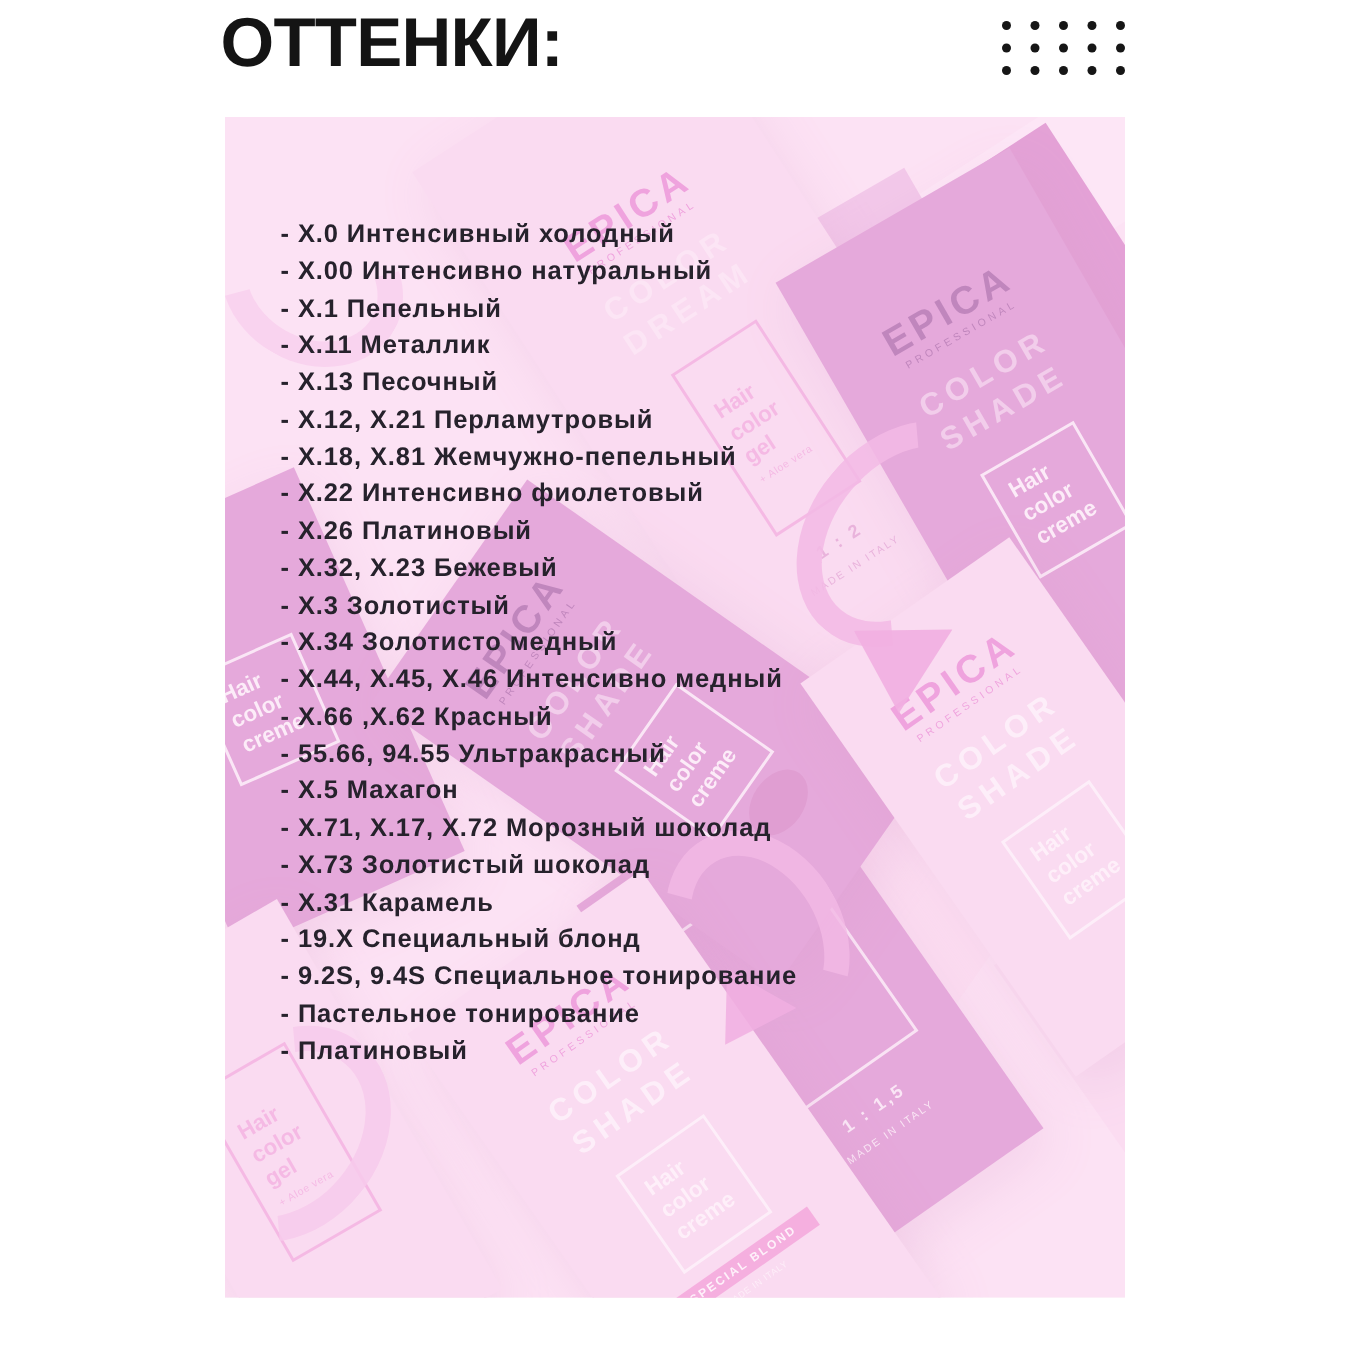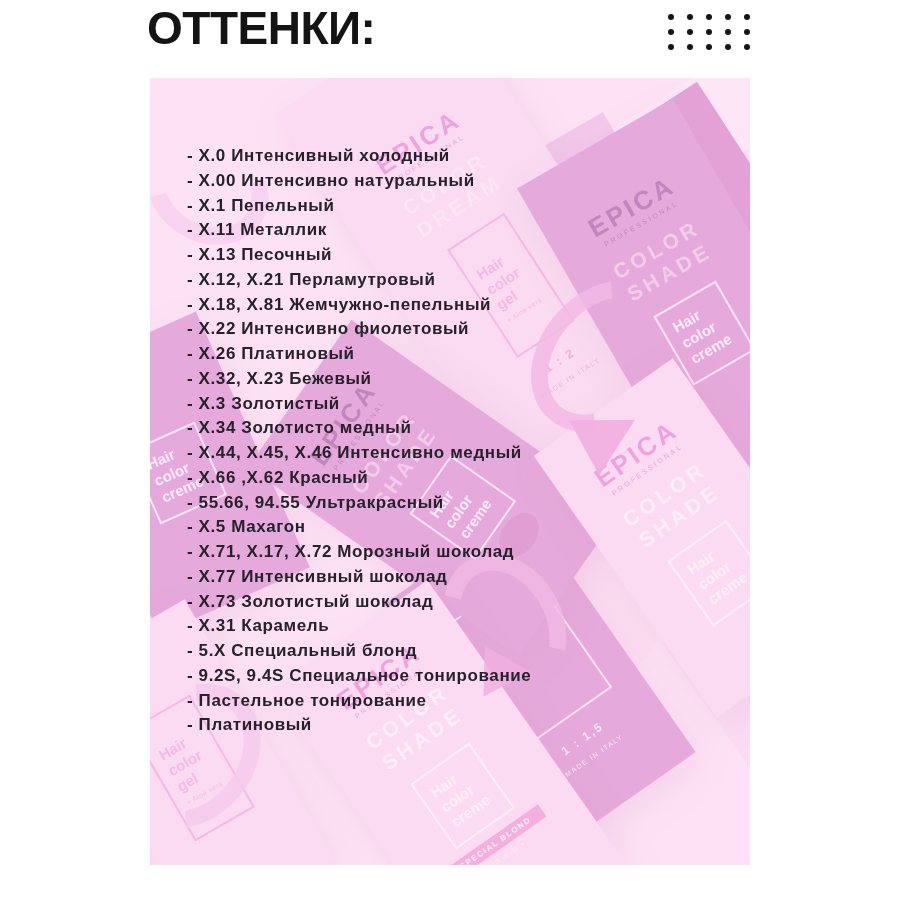--- a/index.html
+++ b/index.html
@@ -223,23 +223,22 @@
         <div>- X.22 Интенсивно фиолетовый</div>
         <div>- X.26 Платиновый</div>
         <div>- X.32, X.23 Бежевый</div>
         <div>- X.3 Золотистый</div>
         <div>- X.34 Золотисто медный</div>
         <div>- X.44, X.45, X.46 Интенсивно медный</div>
         <div>- X.66 ,X.62 Красный</div>
         <div>- 55.66, 94.55 Ультракрасный</div>
         <div>- X.5 Махагон</div>
         <div>- X.71, X.17, X.72 Морозный шоколад</div>
-        <div>- X.77 Интенсивный шоколад</div>
         <div>- X.73 Золотистый шоколад</div>
         <div>- X.31 Карамель</div>
-        <div>- 5.X Специальный блонд</div>
+        <div>- 19.X Специальный блонд</div>
         <div>- 9.2S, 9.4S Специальное тонирование</div>
         <div>- Пастельное тонирование</div>
         <div>- Платиновый</div>
       </div>
 
   </div>
 </div>
 
 </body></html>

